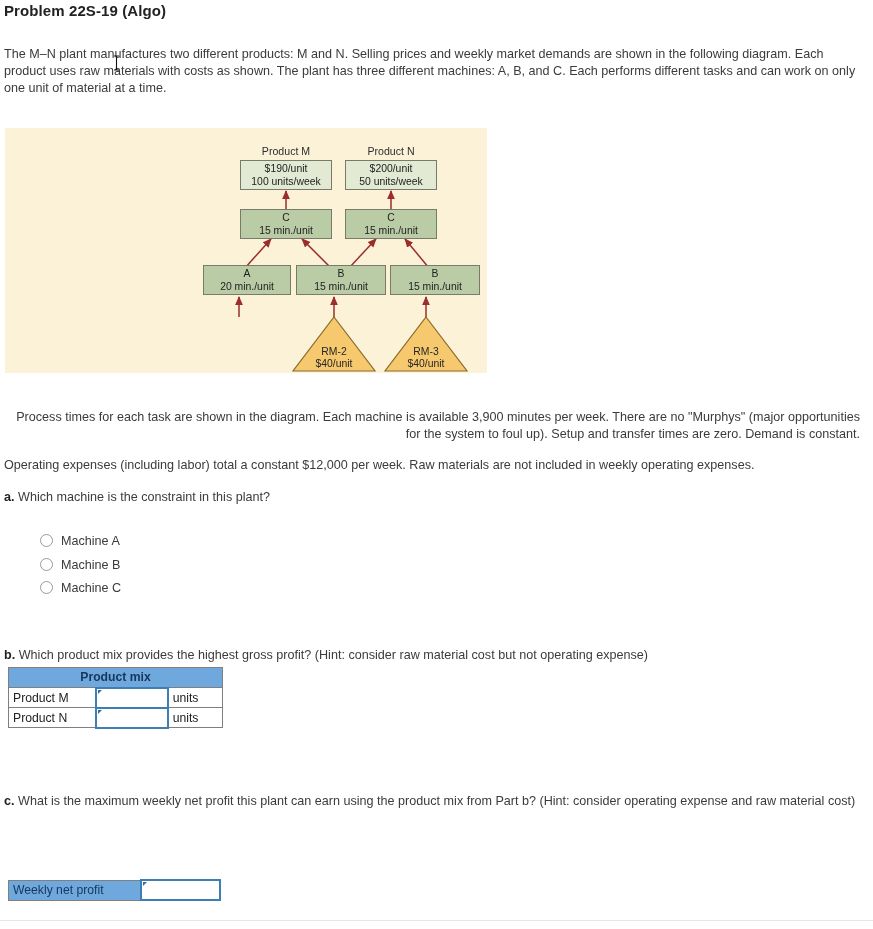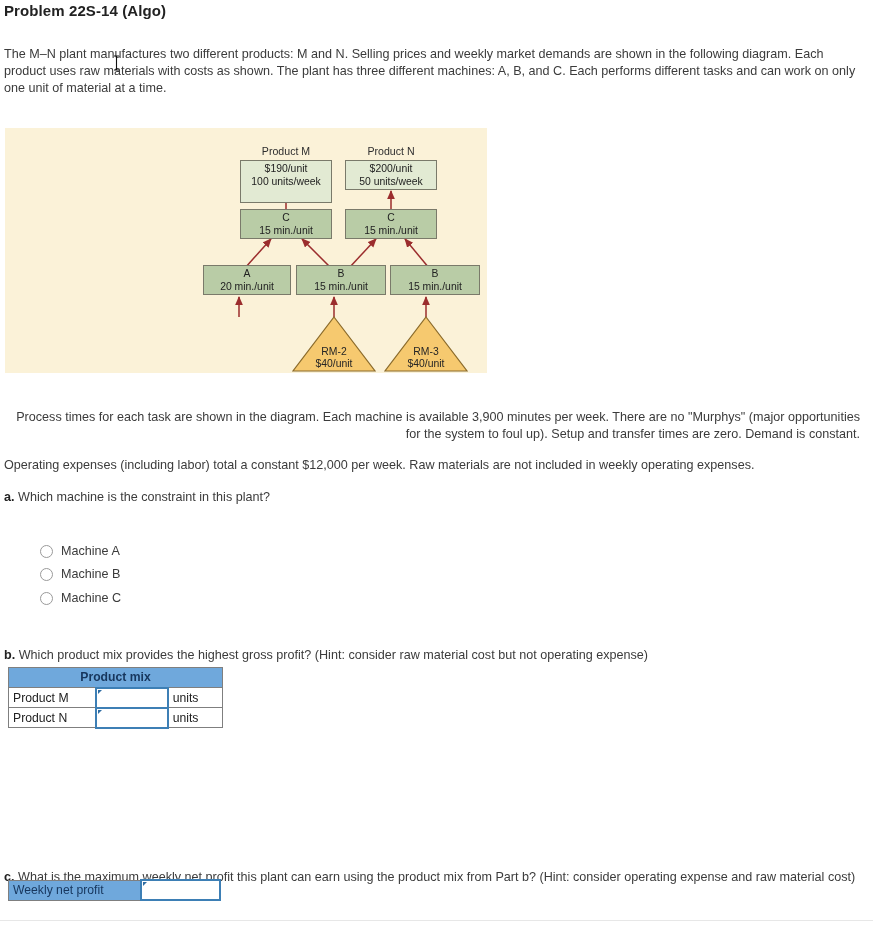--- a/index.html
+++ b/index.html
@@ -117,21 +117,21 @@
   .qlabel { font-weight: bold; color:#222; }
 
   
   .radio-group {
     position: absolute;
     left: 40px;
     top: 534px;
   }
   .radio-row {
     display: flex;
-    align-items: flex-end;
+    align-items: flex-start;
     height: 23.5px;
     font-size: 12.6px;
     color: #3b3b3b;
   }
   .radio-dot {
     width: 11px;
     height: 11px;
     border: 1px solid #9a9a9a;
     border-radius: 50%;
     background: #ffffff;
@@ -196,21 +196,21 @@
     left: 113px;
     top: 55px;
     width: 7px;
     height: 16px;
     pointer-events: none;
   }
 </style>
 </head>
 <body>
 
-<div class="page-title">Problem 22S-14 (Algo)</div>
+<div class="page-title">Problem 22S-19 (Algo)</div>
 
 <div class="intro">The M–N plant manufactures two different products: M and N. Selling prices and weekly market demands are shown in the following diagram. Each product uses raw materials with costs as shown. The plant has three different machines: A, B, and C. Each performs different tasks and can work on only one unit of material at a time.</div>
 
 <div class="diagram">
 
 
   <svg class="arrow-layer" viewBox="0 0 482 245" xmlns="http://www.w3.org/2000/svg">
     <defs>
       <marker id="ah" markerWidth="7" markerHeight="7" refX="5.4" refY="2.6" orient="auto">
         <path d="M0,0 L6,2.6 L0,5.2 z" fill="#9b2d2d"></path>
@@ -232,21 +232,21 @@
     <line x1="234" y1="189" x2="234" y2="169" stroke="#9b2d2d" stroke-width="1.5" marker-end="url(#ah)"></line>
 
     <line x1="329" y1="189" x2="329" y2="169" stroke="#9b2d2d" stroke-width="1.5" marker-end="url(#ah)"></line>
 
     <line x1="421" y1="189" x2="421" y2="169" stroke="#9b2d2d" stroke-width="1.5" marker-end="url(#ah)"></line>
   </svg>
 
   <div class="prod-label" style="left:231px; top:17px;">Product M</div>
   <div class="prod-label" style="left:336px; top:17px;">Product N</div>
 
-  <div class="d-box product" style="left:235px; top:32px; width:92px; height:43px;">$190/unit
+  <div class="d-box product" style="left:235px; top:32px; width:92px; height:30px;">$190/unit
 100 units/week</div>
   <div class="d-box product" style="left:340px; top:32px; width:92px; height:30px;">$200/unit
 50 units/week</div>
 
   <div class="d-box machine" style="left:235px; top:81px; width:92px; height:30px;">C
 15 min./unit</div>
   <div class="d-box machine" style="left:340px; top:81px; width:92px; height:30px;">C
 15 min./unit</div>
 
   <div class="d-box machine" style="left:198px; top:137px; width:88px; height:30px;">A
@@ -305,21 +305,21 @@
     <td style="width:55px;">units</td>
   </tr>
   <tr>
     <td>Product N</td>
     <td class="cell-input"></td>
     <td>units</td>
   </tr>
 </tbody>
   </table>
 
-<div class="para" style="top:869px;"><span class="qlabel">c.</span> <span>What is the maximum weekly net profit this plant can earn using the product mix from Part b? (Hint: consider operating expense and raw material cost)</span></div>
+<div class="para" style="top:793px;"><span class="qlabel">c.</span> <span>What is the maximum weekly net profit this plant can earn using the product mix from Part b? (Hint: consider operating expense and raw material cost)</span></div>
 
 <table class="xl-table" style="left:8px; top:879px; width:213px;">
   <tbody>
       <tr>
     <td class="xl-label" style="width:133px;">Weekly net profit</td>
     <td class="cell-input" style="width:80px;"></td>
   </tr>
 </tbody>
   </table>
 

